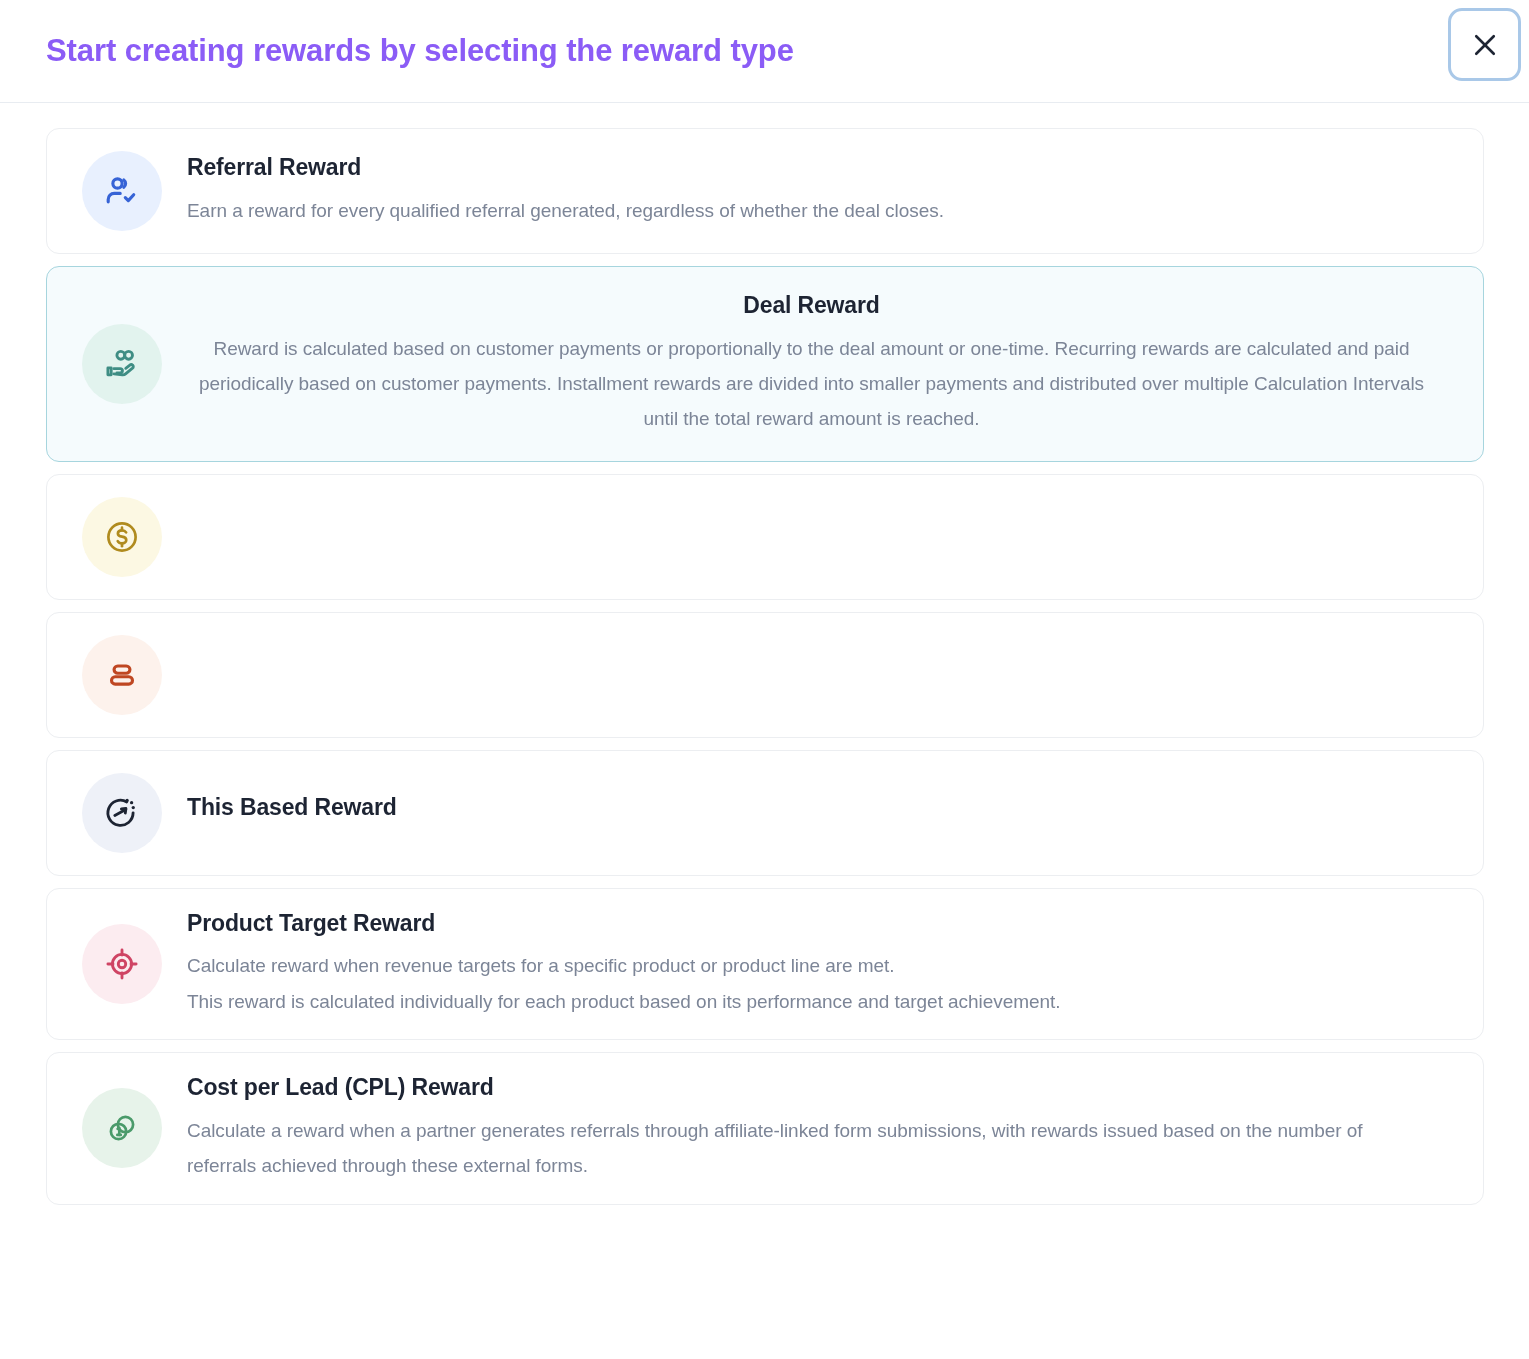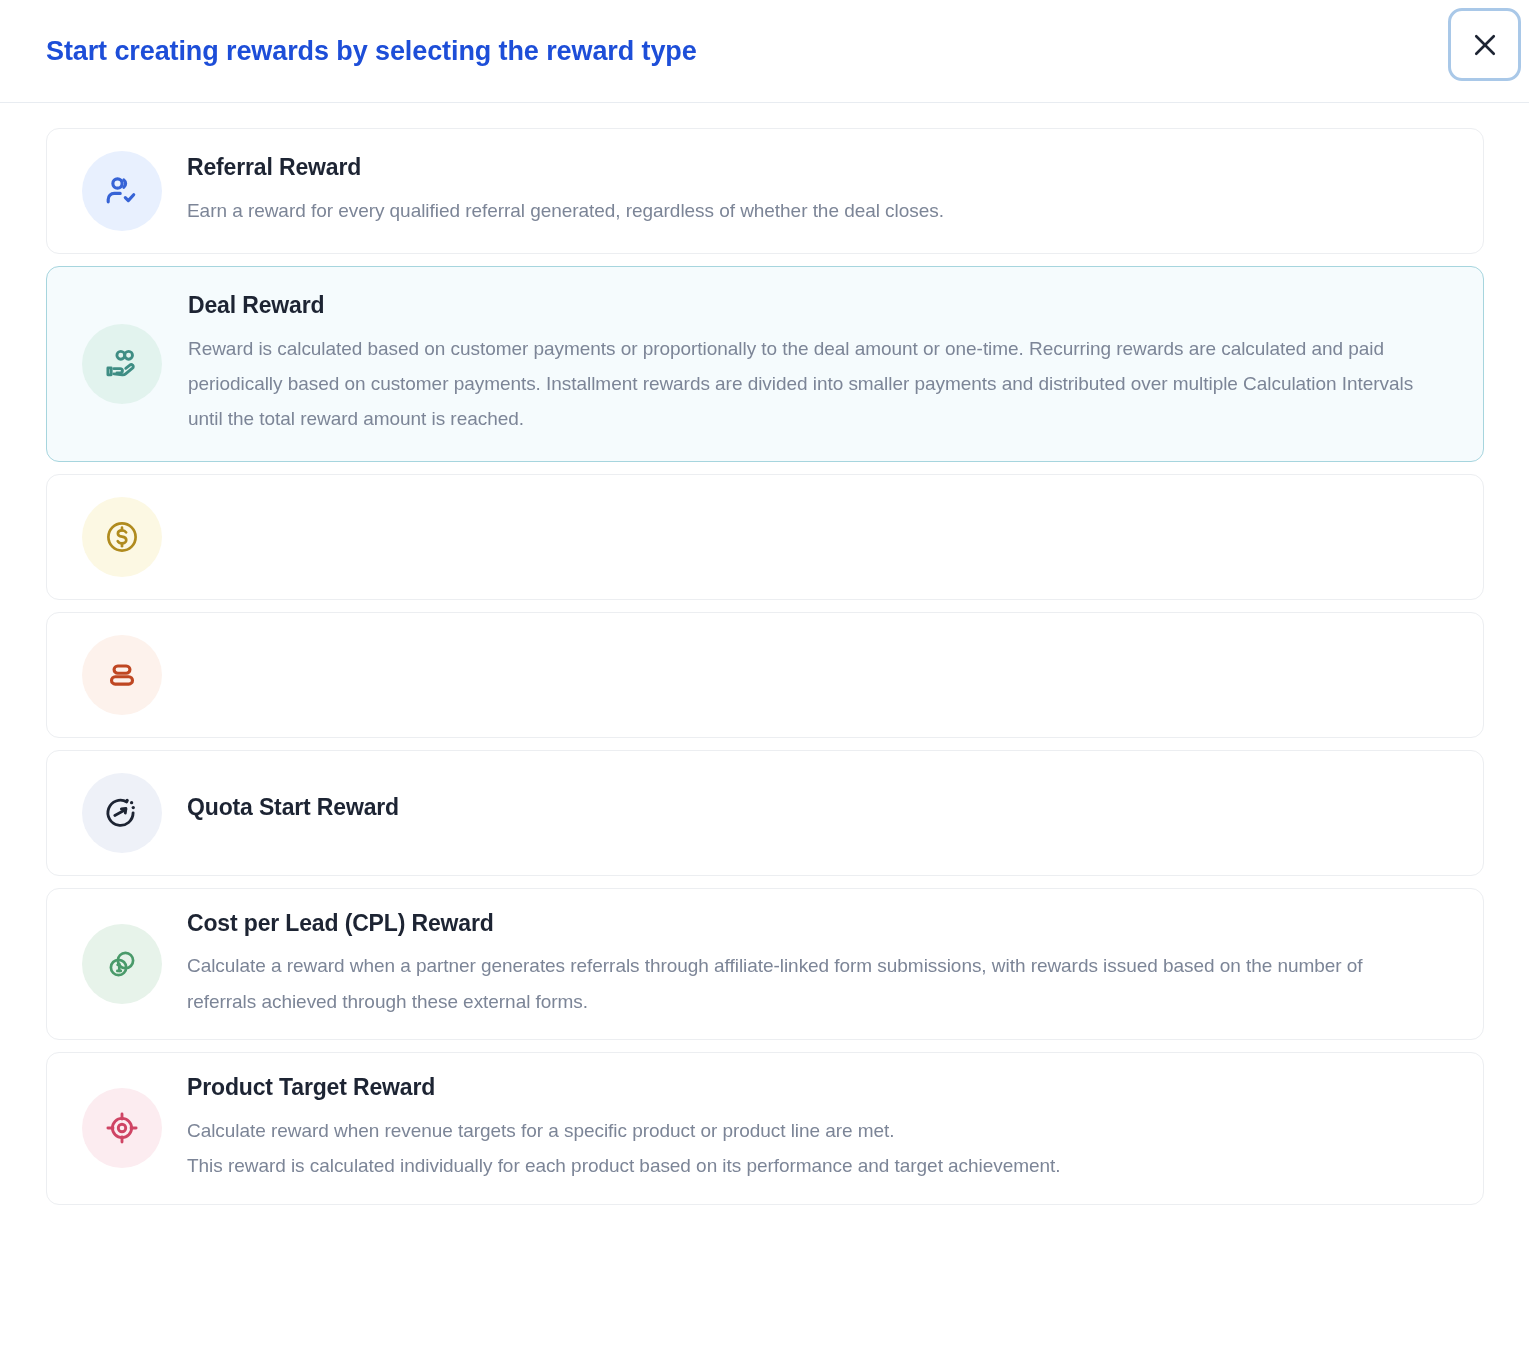--- a/index.html
+++ b/index.html
@@ -23,24 +23,24 @@
   .modal-header {
     position: relative;
     height: 103px;
     flex: 0 0 103px;
     border-bottom: 1px solid #e8ecf1;
     display: flex;
     align-items: center;
   }
   .modal-title {
     margin-left: 46px;
-    font-size: 27px;
+    font-size: 31px;
     font-weight: 700;
     letter-spacing: -0.1px;
-    color: #1d4ed8;
+    color: #8b5cf6;
     line-height: 1.2;
   }
   .close-button {
     position: absolute;
     right: 8px;
     top: 8px;
     width: 73px;
     height: 73px;
     border-radius: 14px;
     border: 3px solid #a9c8e8;
@@ -109,21 +109,21 @@
     font-weight: 400;
     color: #7c8597;
     line-height: 1.86;
     letter-spacing: -0.05px;
   }
   .card-desc-line { display: block; }
 
   
   .card-r1 { padding-top: 20px; padding-bottom: 20px; }
   .card-r2 { padding-top: 24px; padding-bottom: 24px; }
-  .card-r2 .card-text { padding-left: 1px; }
+  .card-r2 .card-text { padding-left: 1px; text-align: center; }
 </style>
 </head>
 <body>
 
 <div class="modal">
 
   <div class="modal-header">
     <div class="modal-title">Start creating rewards by selecting the reward type</div>
     <div class="close-button">
       <span>
@@ -217,42 +217,21 @@
               <path d="M18.4 5.1l.01 0" stroke-width="2.2"></path>
               <path d="M19.5 8.4l.01 0" stroke-width="2.2"></path>
               <path d="M15.4 3.6l.01 0" stroke-width="2.2"></path>
               <path d="M7.2 13.6l7.3-4"></path>
               <path d="M11.6 9.3l3-.3-.4 3"></path>
             </svg>
           </span>
         </div>
       </div>
       <div class="card-text">
-        <div class="card-title">Quota Start Reward</div>
-      </div>
-    </div>
-
-    <div class="reward-card card-r1">
-      <div class="card-icon-wrap">
-        <div class="icon-circle" style="background:#e7f3ea">
-          <span>
-            <svg width="36" height="36" viewBox="0 0 24 24" fill="none" stroke="#4a9a6a" stroke-width="1.8" stroke-linecap="round" stroke-linejoin="round">
-              <circle cx="14.3" cy="9.7" r="5.1"></circle>
-              <circle cx="9.7" cy="14.3" r="5.1"></circle>
-              <path d="M9.1 12.6l1.1-.6v4.6"></path>
-              <line x1="8.9" y1="16.6" x2="11.2" y2="16.6"></line>
-            </svg>
-          </span>
-        </div>
-      </div>
-      <div class="card-text">
-        <div class="card-title">Cost per Lead (CPL) Reward</div>
-        <div class="card-desc">
-          <span class="card-desc-line">Calculate a reward when a partner generates referrals through affiliate-linked form submissions, with rewards issued based on the number of referrals achieved through these external forms.</span>
-        </div>
+        <div class="card-title">This Based Reward</div>
       </div>
     </div>
 
     <div class="reward-card card-r1">
       <div class="card-icon-wrap">
         <div class="icon-circle" style="background:#fcecf0">
           <span>
             <svg width="36" height="36" viewBox="0 0 24 24" fill="none" stroke="#cf4464" stroke-width="1.9" stroke-linecap="round" stroke-linejoin="round">
               <circle cx="12" cy="12" r="6.4"></circle>
               <circle cx="12" cy="12" r="2.5"></circle>
@@ -266,14 +245,35 @@
       </div>
       <div class="card-text">
         <div class="card-title">Product Target Reward</div>
         <div class="card-desc">
           <span class="card-desc-line">Calculate reward when revenue targets for a specific product or product line are met.</span>
           <span class="card-desc-line">This reward is calculated individually for each product based on its performance and target achievement.</span>
         </div>
       </div>
     </div>
 
+    <div class="reward-card card-r1">
+      <div class="card-icon-wrap">
+        <div class="icon-circle" style="background:#e7f3ea">
+          <span>
+            <svg width="36" height="36" viewBox="0 0 24 24" fill="none" stroke="#4a9a6a" stroke-width="1.8" stroke-linecap="round" stroke-linejoin="round">
+              <circle cx="14.3" cy="9.7" r="5.1"></circle>
+              <circle cx="9.7" cy="14.3" r="5.1"></circle>
+              <path d="M9.1 12.6l1.1-.6v4.6"></path>
+              <line x1="8.9" y1="16.6" x2="11.2" y2="16.6"></line>
+            </svg>
+          </span>
+        </div>
+      </div>
+      <div class="card-text">
+        <div class="card-title">Cost per Lead (CPL) Reward</div>
+        <div class="card-desc">
+          <span class="card-desc-line">Calculate a reward when a partner generates referrals through affiliate-linked form submissions, with rewards issued based on the number of referrals achieved through these external forms.</span>
+        </div>
+      </div>
+    </div>
+
   </div>
 </div>
 
 </body></html>

